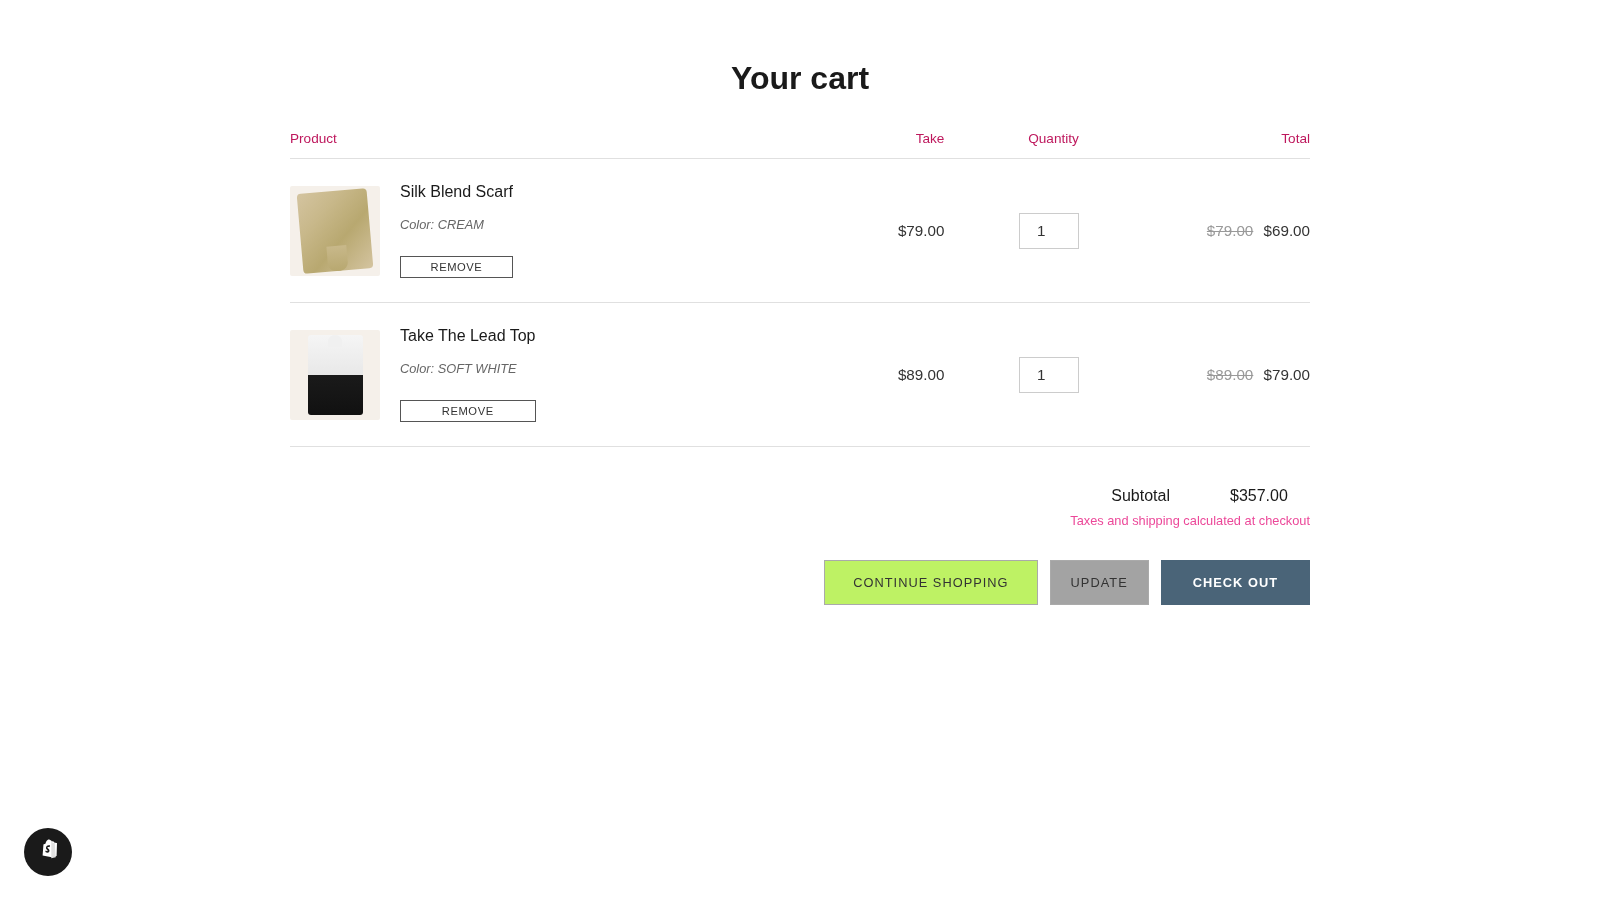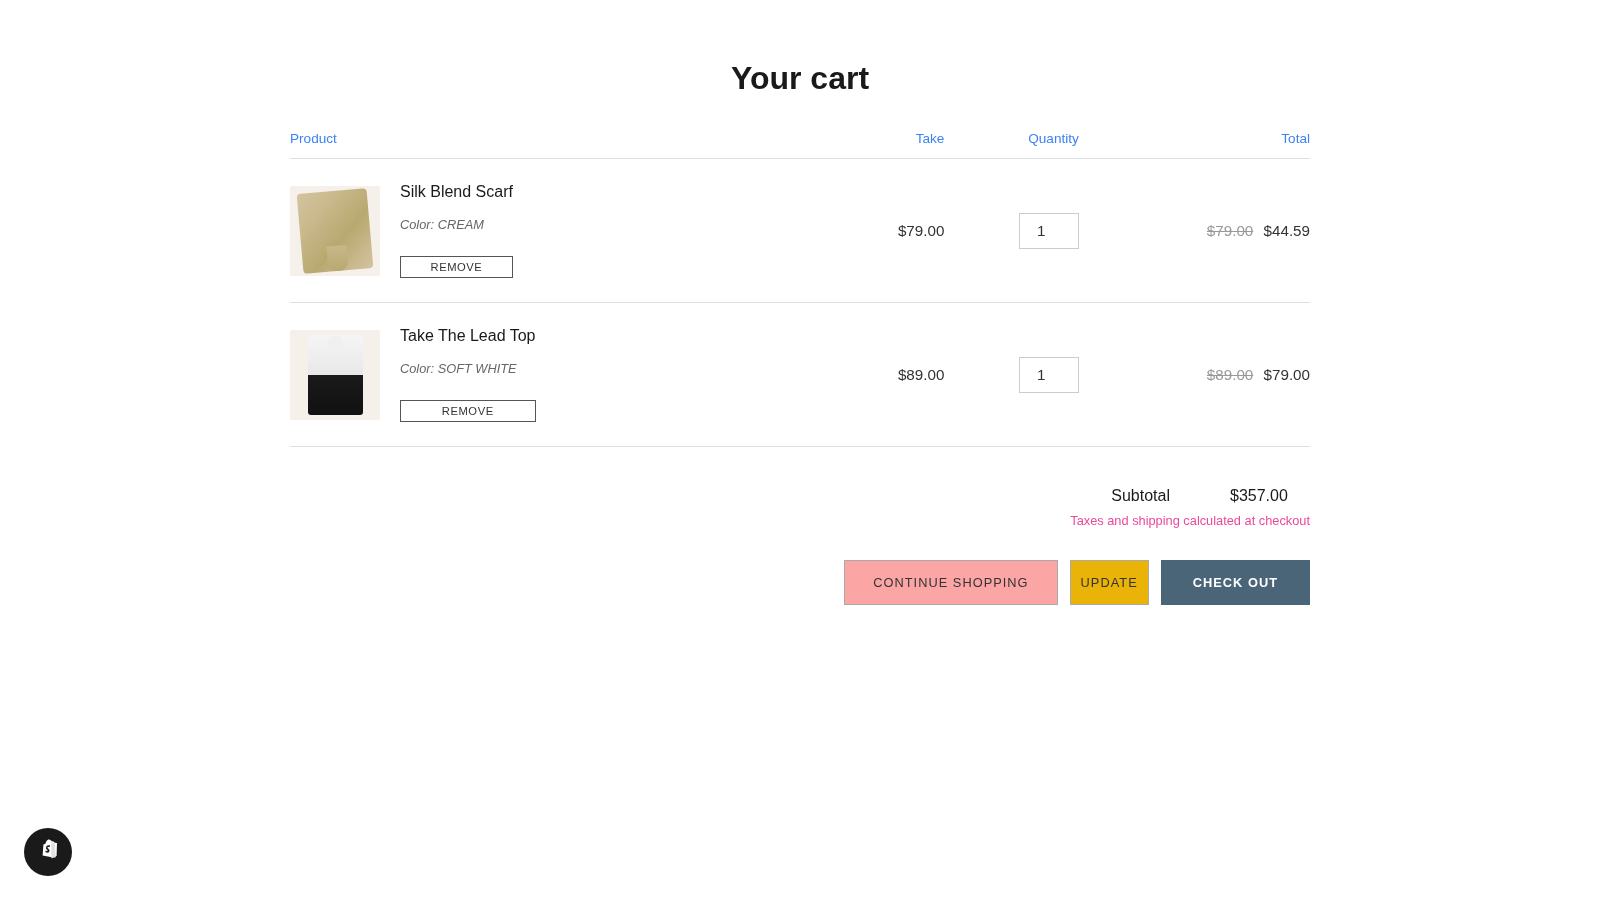--- a/index.html
+++ b/index.html
@@ -30,21 +30,21 @@
       border-collapse: collapse;
     }
 
     .cart-table thead tr {
       border-bottom: 1px solid #e0e0e0;
     }
 
     .cart-table thead th {
       font-size: 0.85rem;
       font-weight: 400;
-      color: #3b82f6;
+      color: #be185d;
       padding-bottom: 12px;
       text-align: left;
       margin-top: 31px;
     }
 
     .cart-table thead th.col-price,
     .cart-table thead th.col-quantity,
     .cart-table thead th.col-total {
       text-align: right;
     }
@@ -246,33 +246,33 @@
       justify-content: flex-end;
     }
 
     .btn-continue {
       padding: 14px 28px;
       font-size: 0.8rem;
       letter-spacing: 0.08em;
       text-transform: uppercase;
       font-weight: 500;
       border: 1px solid #aaa;
-      background: #fca5a5;
+      background: #bef264;
       color: #333;
       cursor: pointer;
     }
 
     .btn-update {
-      padding: 14px 10px;
+      padding: 14px 20px;
       font-size: 0.8rem;
       letter-spacing: 0.08em;
       text-transform: uppercase;
       font-weight: 500;
       border: 1px solid #aaa;
-      background: #eab308;
+      background: #a3a3a3;
       color: #333;
       cursor: pointer;
     }
 
     .btn-checkout {
       padding: 14px 32px;
       font-size: 0.8rem;
       letter-spacing: 0.08em;
       text-transform: uppercase;
       font-weight: 600;
@@ -332,21 +332,21 @@
             <button class="remove-btn">REMOVE</button>
           </div>
         </div>
       </td>
       <td class="col-price-val">$79.00</td>
       <td class="col-quantity-val">
         <input class="quantity-input" type="number" value="1" min="1" style="">
       </td>
       <td class="col-total-val">
         <span class="price-original">$79.00</span>
-        <span class="price-discounted">$44.59</span>
+        <span class="price-discounted">$69.00</span>
       </td>
     </tr>
         <tr>
       <td>
         <div class="product-cell">
           <div class="product-image">
             <div class="img-top"></div>
           </div>
           <div class="product-info">
             <span class="product-name">Take The Lead Top</span>

